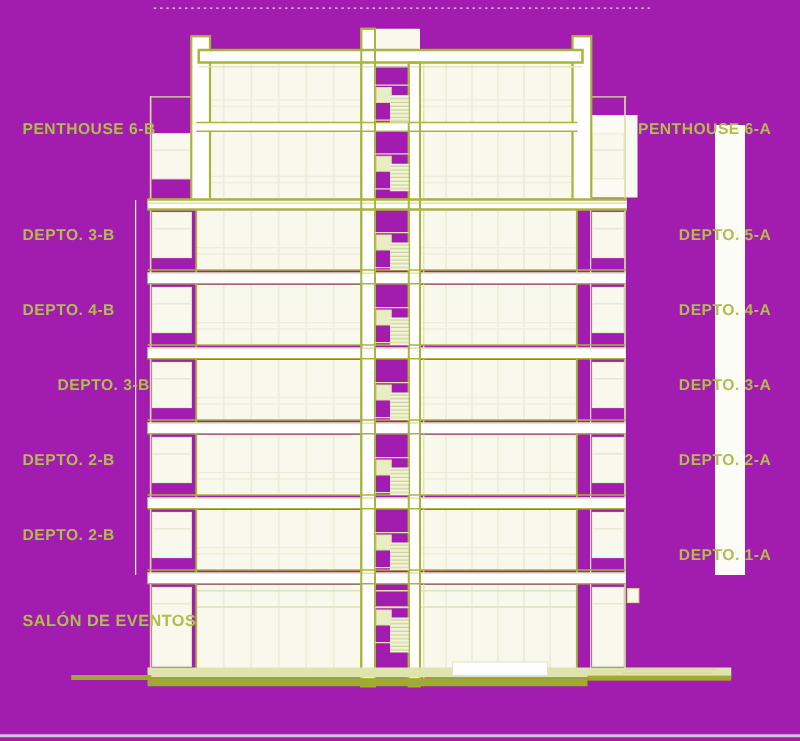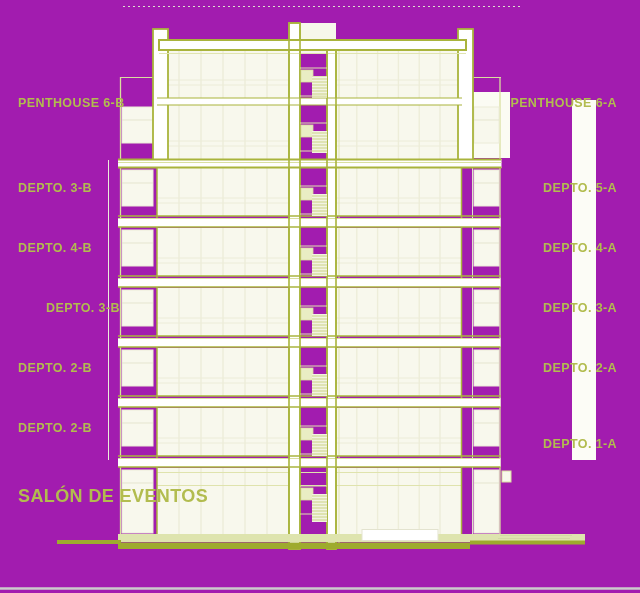--- a/index.html
+++ b/index.html
@@ -12,21 +12,21 @@
   .floor-label{
     position:absolute;
     font-size:12.5px;font-weight:bold;letter-spacing:0.4px;
     color:var(--text, #b2bc4f);
     white-space:nowrap;line-height:14px;
   }
   .floor-label.right{text-align:right;}
   #salon-label{
     position:absolute;left:18px;top:489px;color:var(--text,#b2bc4f);
   }
-  #salon-title{font-size:18px;font-weight:bold;letter-spacing:0.4px;line-height:15px;}
+  #salon-title{font-size:13px;font-weight:bold;letter-spacing:0.4px;line-height:15px;}
   #salon-area{font-size:9px;font-weight:bold;letter-spacing:0.3px;line-height:11px;opacity:.9;}
 </style>
 </head>
 <body>
 
 <div id="canvas">
   <svg id="drawing" width="640" height="593" viewBox="0 0 640 593">
     <defs>
       <pattern id="hatch" width="4" height="3" patternUnits="userSpaceOnUse">
         <rect width="4" height="3" fill="#f2f3e2"></rect>

